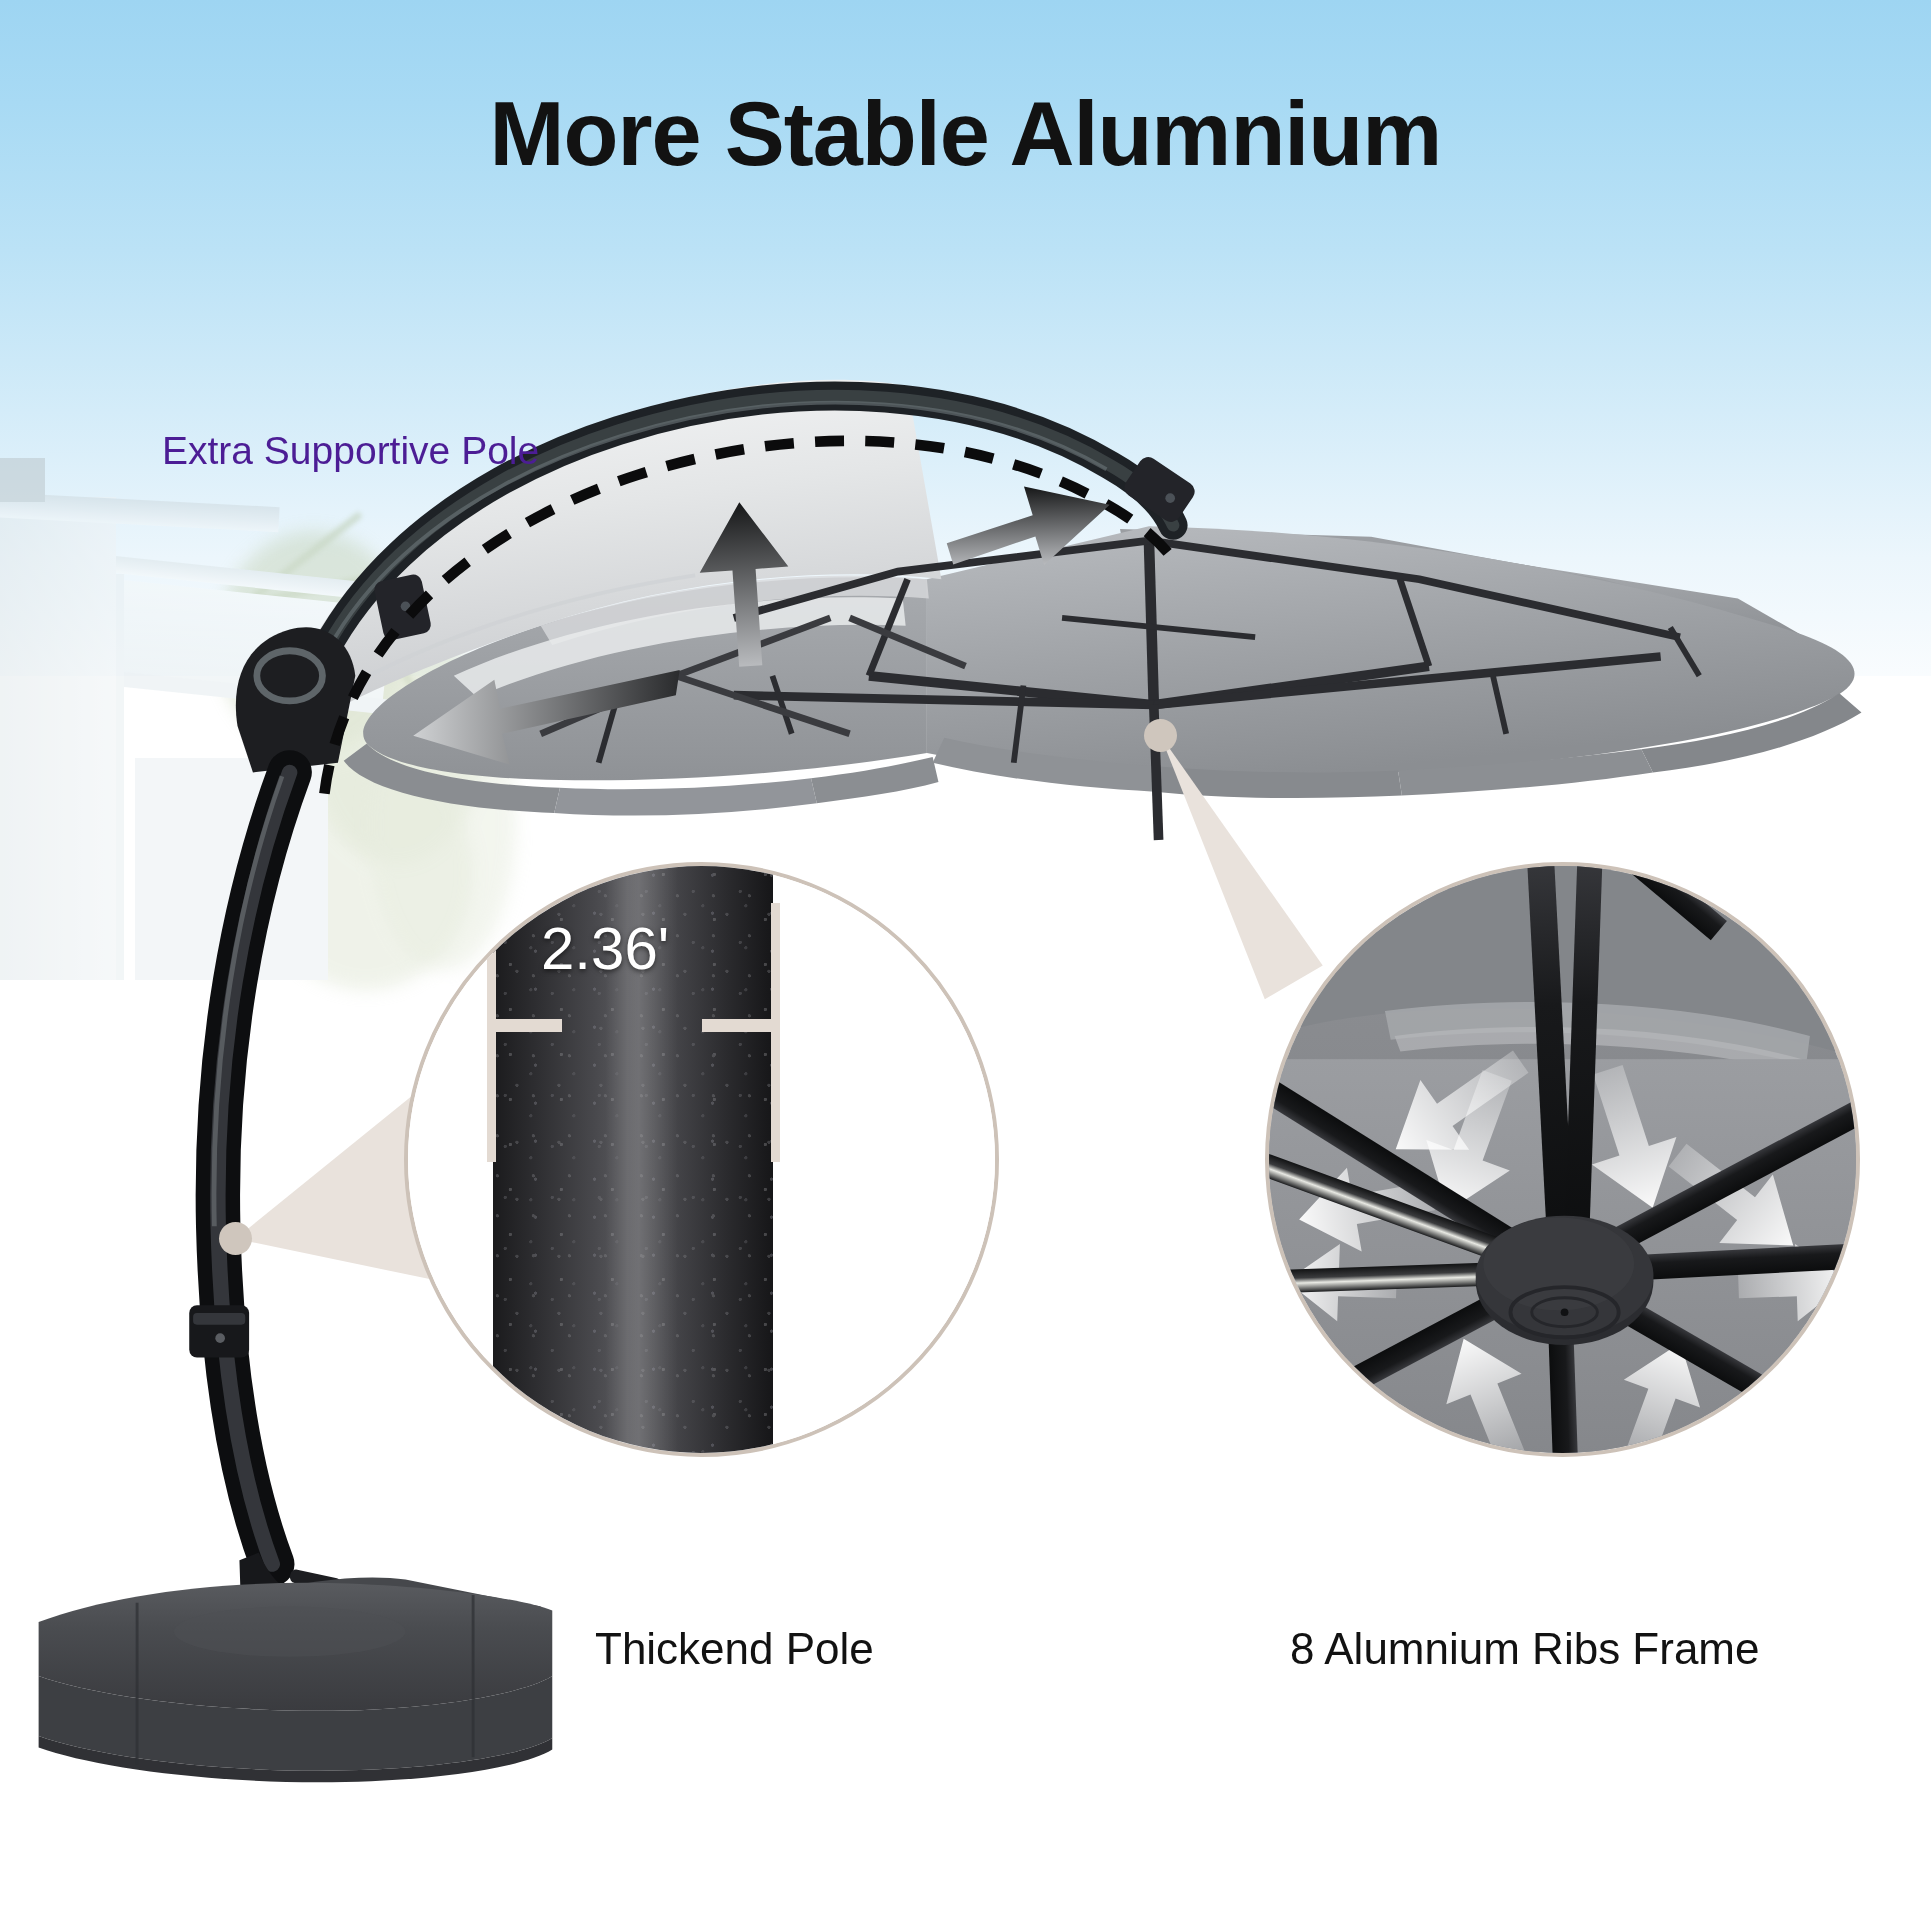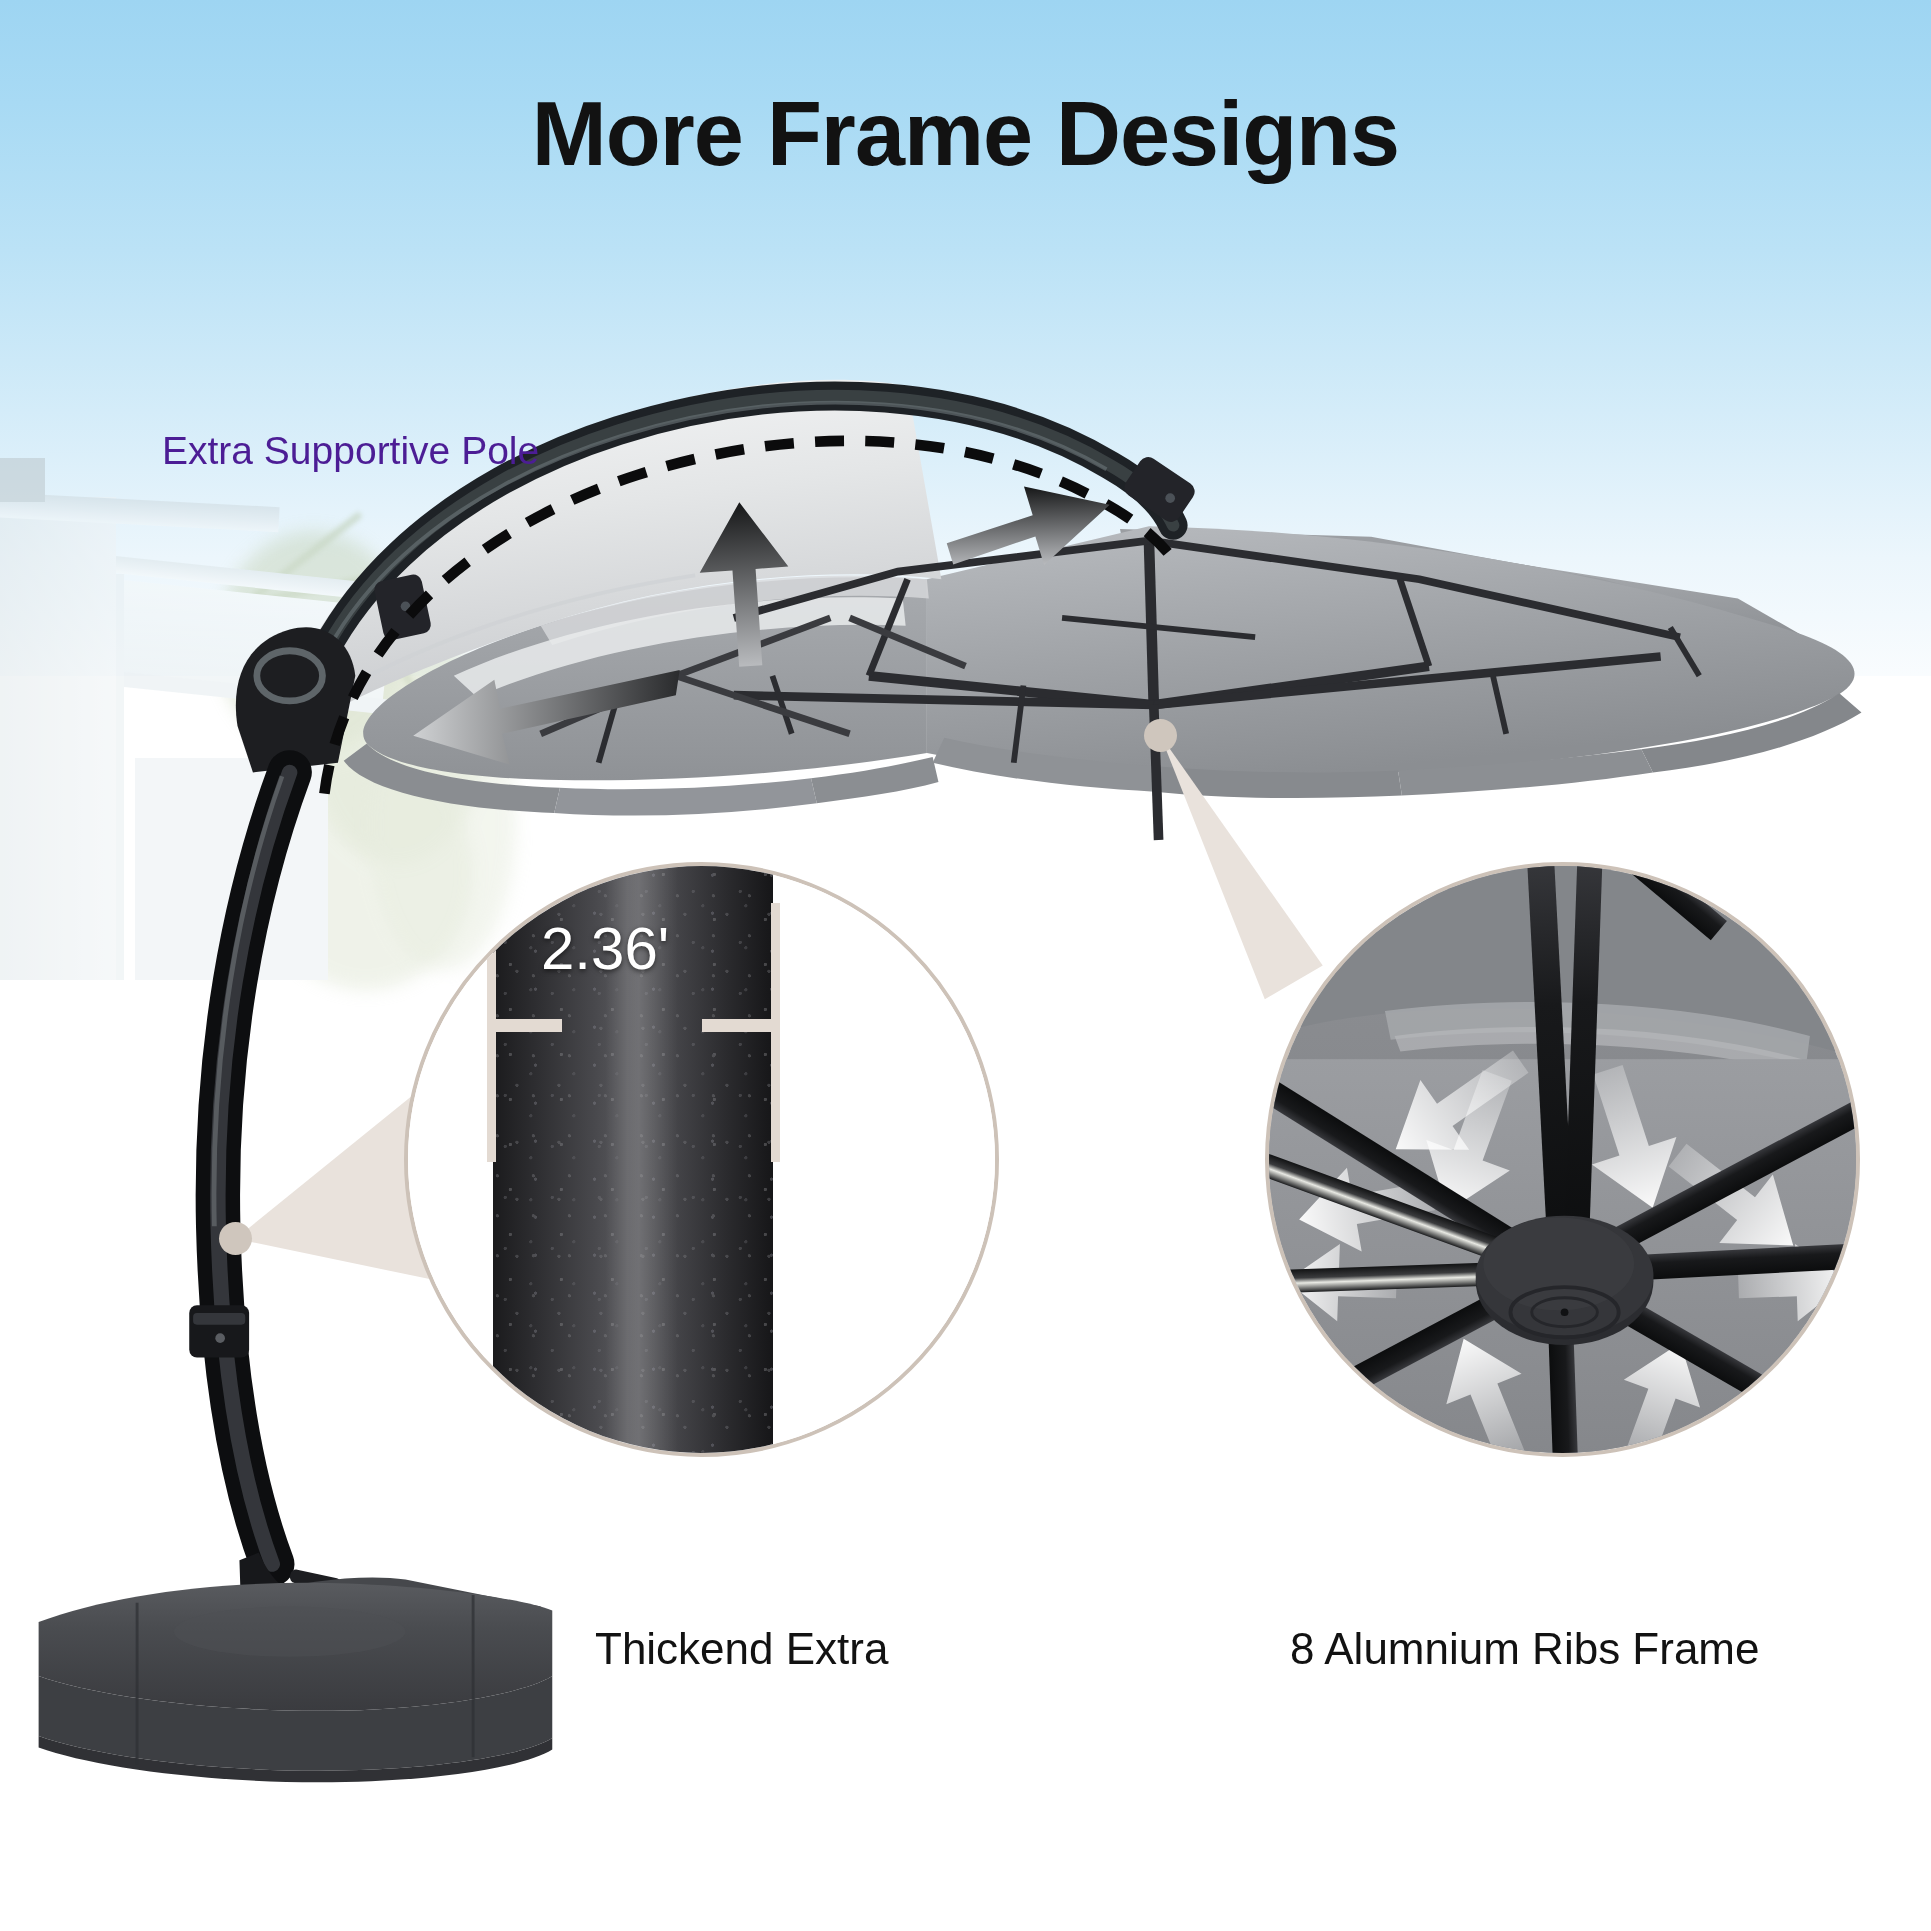--- a/index.html
+++ b/index.html
@@ -86,21 +86,21 @@
     <div class="house-door"></div>
     <div class="house-band"></div>
     <div class="house-band2"></div>
     <div class="house-awning"></div>
     <div class="house-post"></div>
     <div class="house-wall"></div>
     <div class="house-roof"></div>
     <div class="house-chimney"></div>
   </div>
 
-  <div class="title">More Frame Designs</div>
+  <div class="title">More Stable Alumnium</div>
 
   <svg class="umb" viewBox="0 0 2000 2000">
     <defs>
       <linearGradient id="canopyTop" x1="0" y1="0" x2="0.25" y2="1">
         <stop offset="0" stop-color="#f6f7f8"></stop>
         <stop offset="0.45" stop-color="#e4e6e7"></stop>
         <stop offset="1" stop-color="#c8cacd"></stop>
       </linearGradient>
       <linearGradient id="canopyRight" x1="0" y1="0" x2="0.4" y2="1">
         <stop offset="0" stop-color="#b9bcc0"></stop>
@@ -367,18 +367,18 @@
         <ellipse cx="300" cy="412" rx="78" ry="48" fill="#3c3d41" opacity=".8"></ellipse>
         <ellipse cx="306" cy="462" rx="56" ry="26" fill="none" stroke="#25262a" stroke-width="4"></ellipse>
         <ellipse cx="306" cy="462" rx="34" ry="15" fill="none" stroke="#25262a" stroke-width="3"></ellipse>
         <circle cx="306" cy="462" r="4" fill="#101113"></circle>
       </g>
     </svg>
   </div>
 
   <div class="label-supportive">Extra Supportive Pole</div>
 
-  <div class="cap cap-left">Thickend Extra</div>
+  <div class="cap cap-left">Thickend Pole</div>
 
   <div class="cap cap-right">8 Alumnium Ribs Frame</div>
 
 </div>
 
 
 </body></html>

